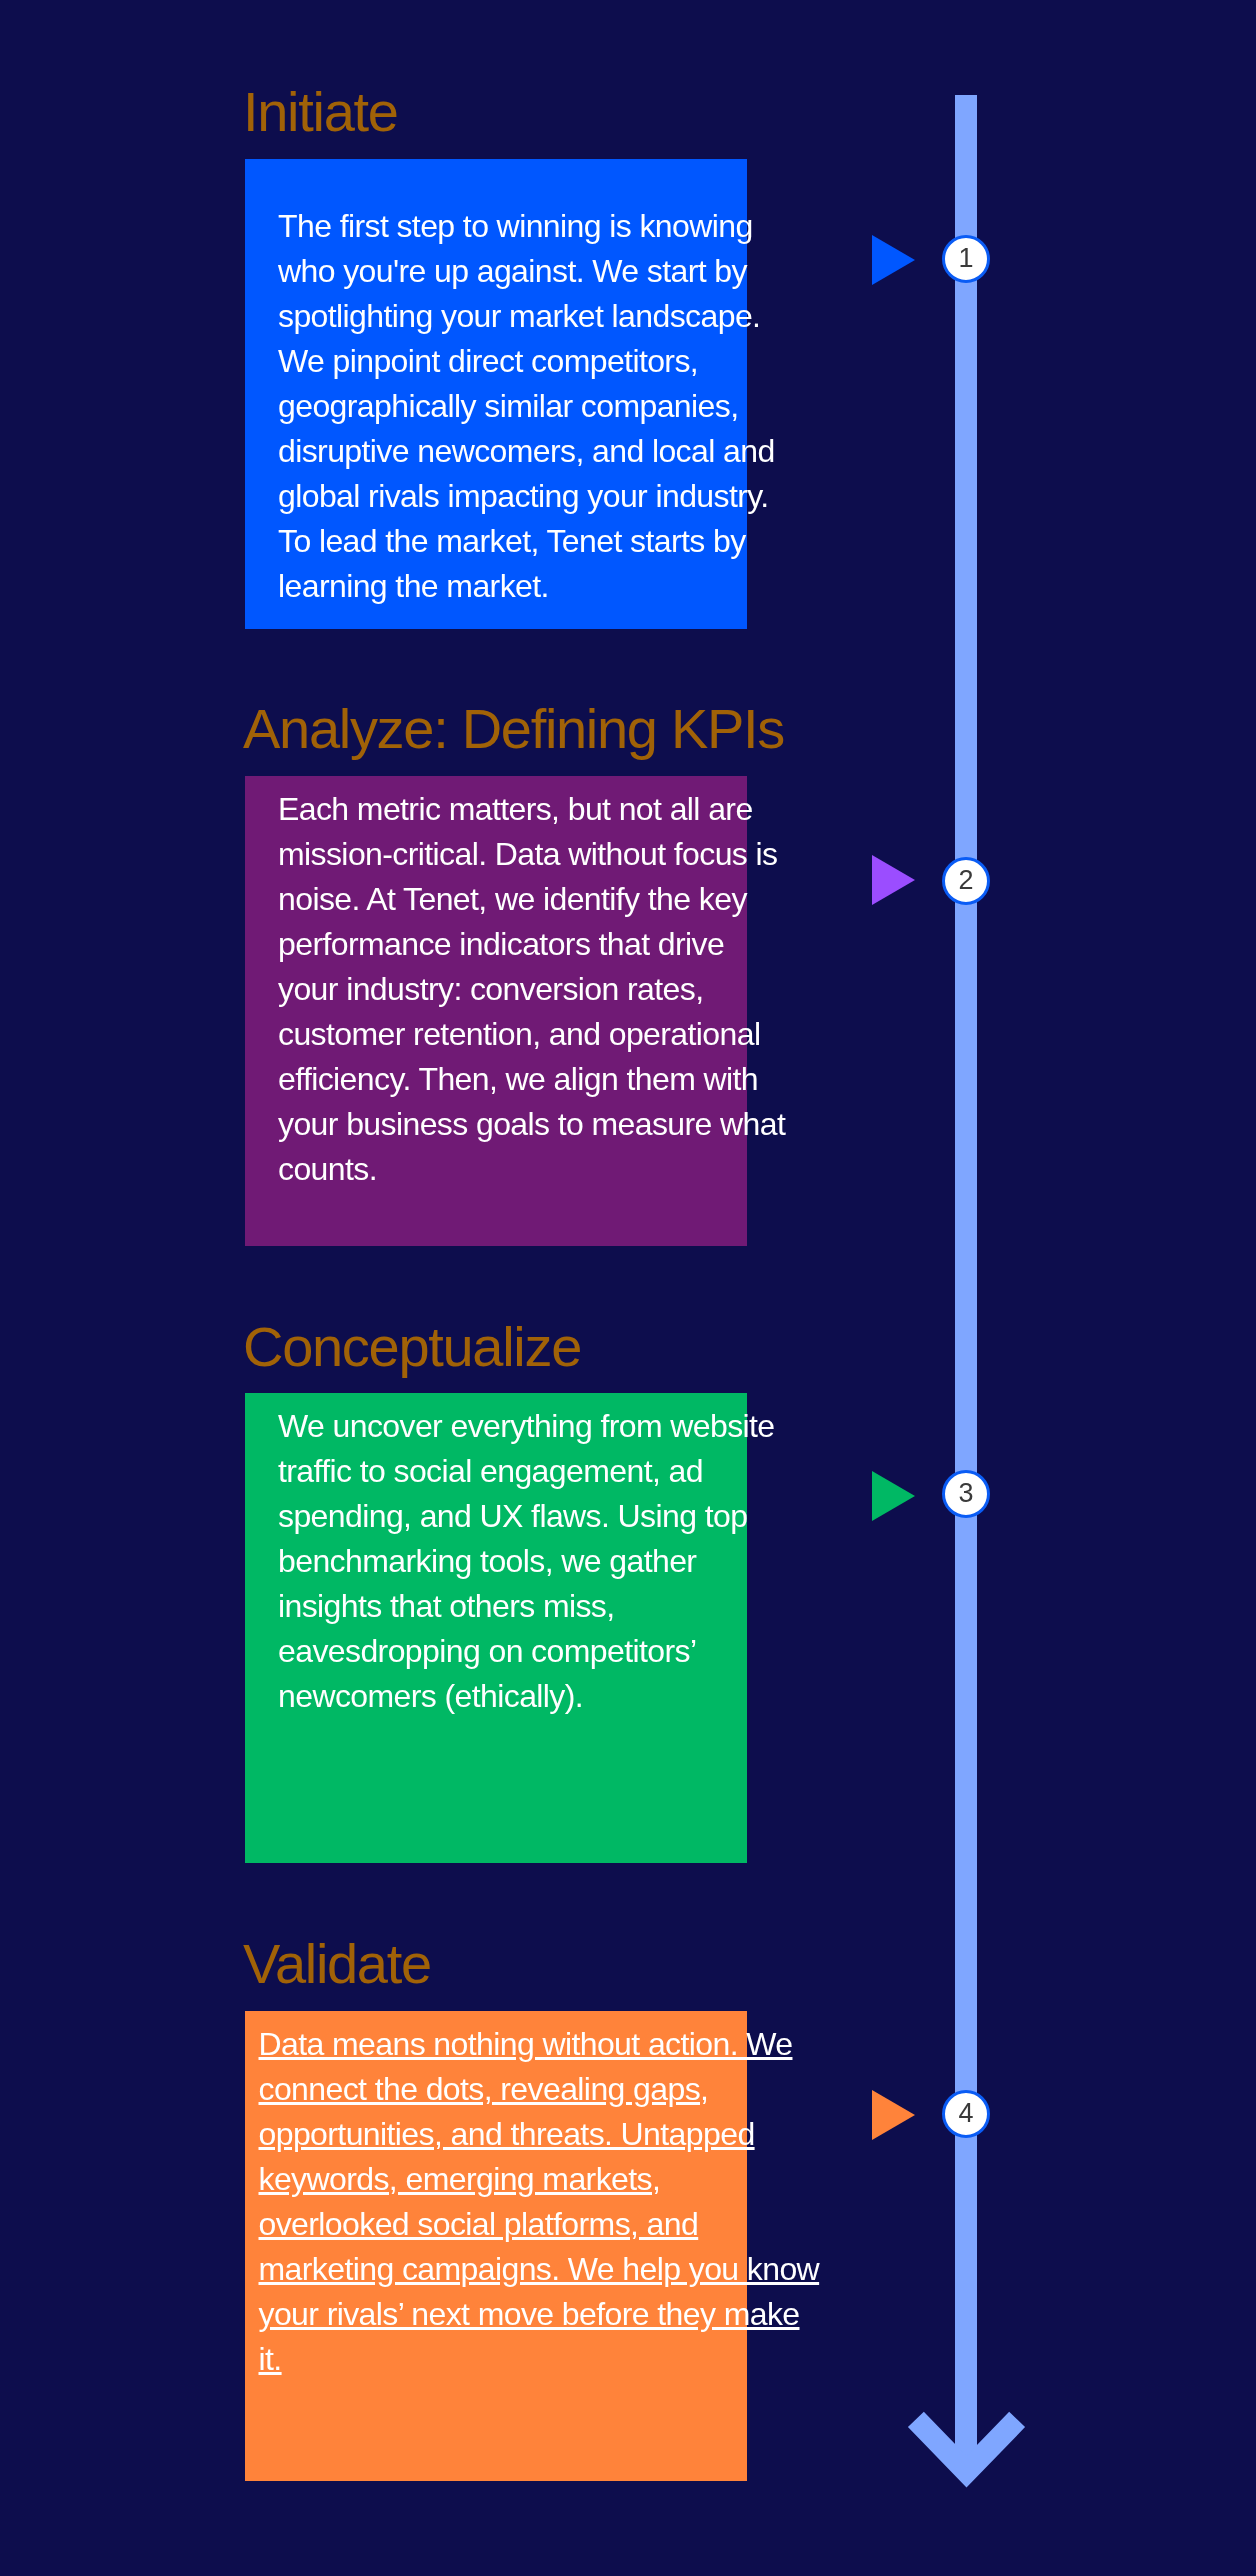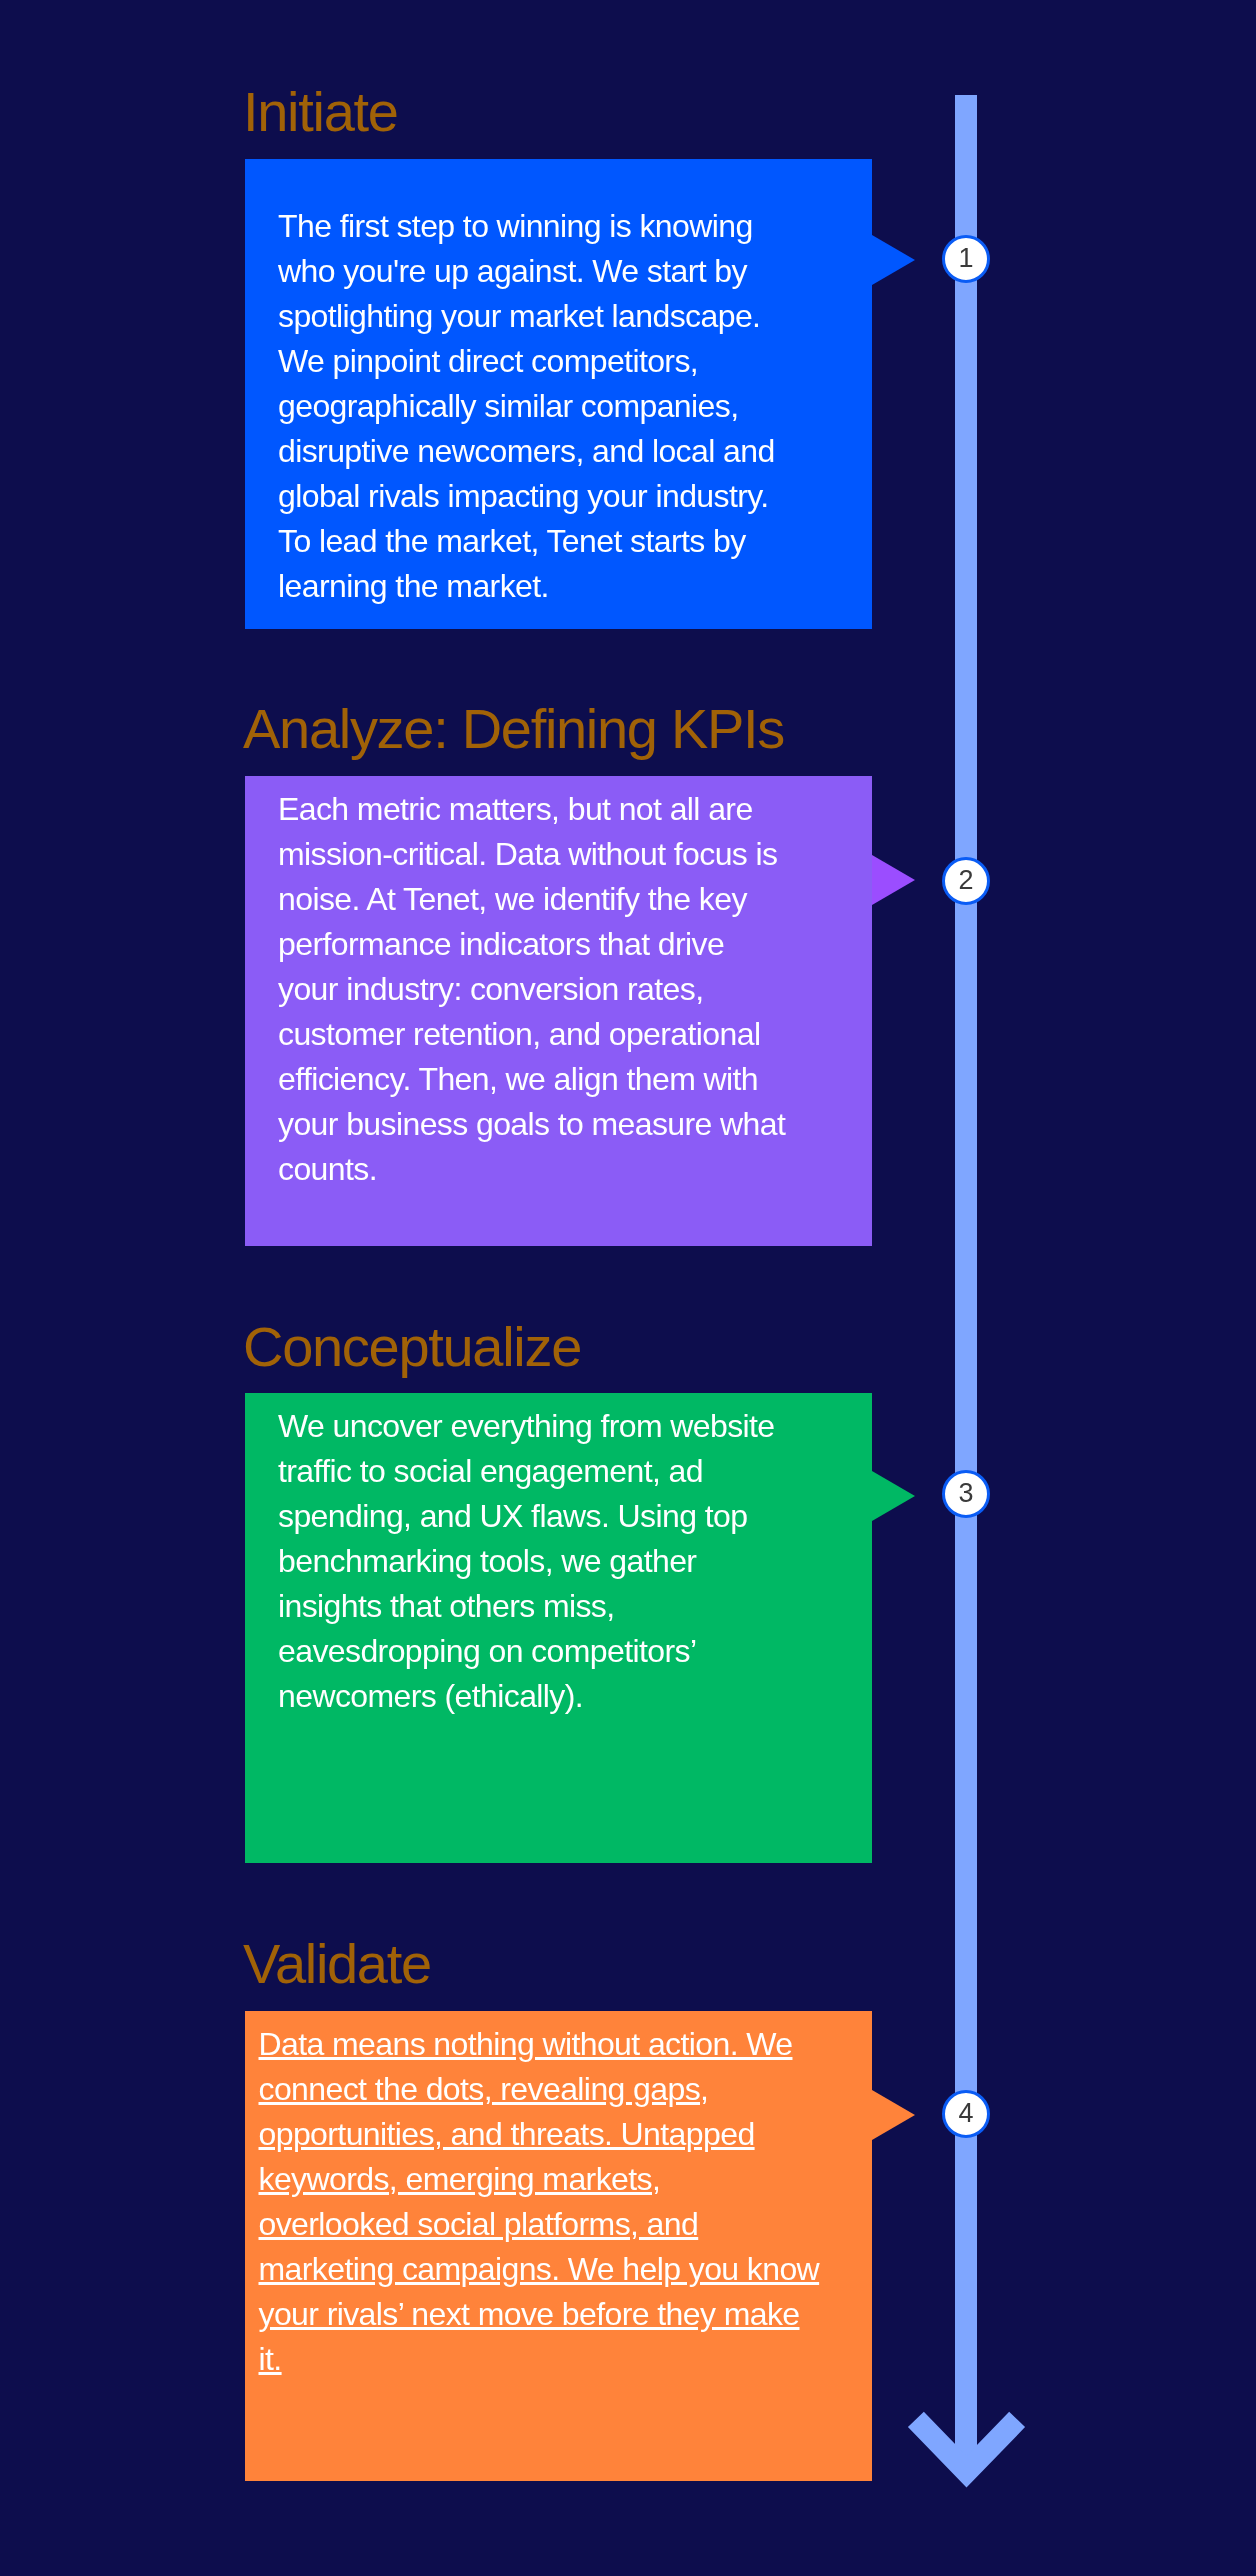--- a/index.html
+++ b/index.html
@@ -36,21 +36,21 @@
     color: #a16207;
     font-size: 56px;
     font-weight: 400;
     letter-spacing: -1.3px;
     line-height: 1;
     white-space: nowrap;
   }
   .step-box {
     position: absolute;
     left: 245px;
-    width: 627px;
+    width: 502px;
     height: 470px;
     box-sizing: border-box;
   }
   .step-pointer {
     position: absolute;
     left: 627px;
     width: 0;
     height: 0;
     border-top: 25.4px solid transparent;
     border-bottom: 25.4px solid transparent;
@@ -102,21 +102,21 @@
     <span class="line">geographically similar companies,</span>
     <span class="line">disruptive newcomers, and local and</span>
     <span class="line">global rivals impacting your industry.</span>
     <span class="line">To lead the market, Tenet starts by</span>
     <span class="line">learning the market.</span>
   </div>
 </div>
 <div class="node" style="top:235px;">1</div>
 
 <h2 class="step-heading" style="top:701px;">Analyze: Defining KPIs</h2>
-<div class="step-box" style="top:776px;background:#8b5cf6;">
+<div class="step-box" style="top:776px;background:#701a75;">
   <div class="step-pointer" style="top:79px;color:#9B4DFF;"></div>
   <div class="step-text" style="top:11px;">
     <span class="line">Each metric matters, but not all are</span>
     <span class="line">mission-critical. Data without focus is</span>
     <span class="line">noise. At Tenet, we identify the key</span>
     <span class="line">performance indicators that drive</span>
     <span class="line">your industry: conversion rates,</span>
     <span class="line">customer retention, and operational</span>
     <span class="line">efficiency. Then, we align them with</span>
     <span class="line">your business goals to measure what</span>

